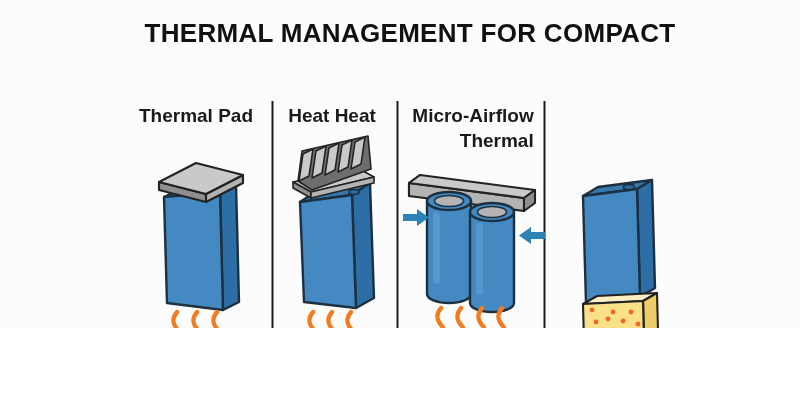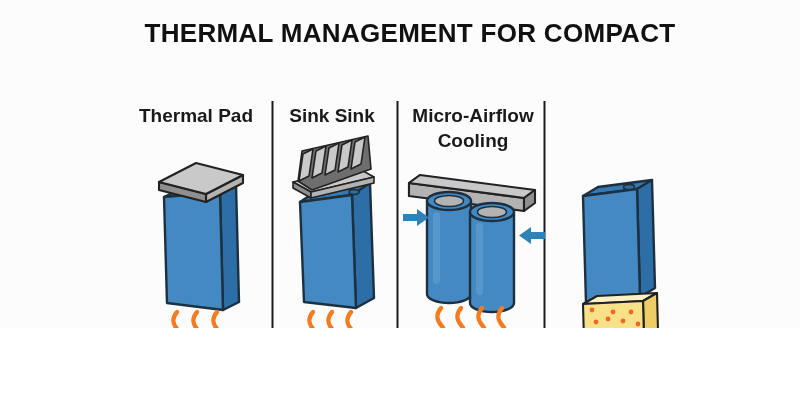--- a/index.html
+++ b/index.html
@@ -9,21 +9,21 @@
     font-family:"Liberation Sans",sans-serif;
     padding-left:20px;
   }
   .title{
     position:absolute;top:18px;left:0;right:0;text-align:center;
     font-size:26px;font-weight:bold;line-height:1.22;letter-spacing:.3px;
     color:var(--title-text,#111);
   }
   .panel-label{
     position:absolute;top:103px;transform:translateX(-50%);
-    font-size:19px;font-weight:bold;line-height:1.32;text-align:center;
+    font-size:19px;font-weight:bold;line-height:1.32;text-align:right;
     white-space:pre-line;color:var(--label-text,#1a1a1a);
   }
   #label-1{left:196px}#label-2{left:332px}#label-3{left:473px}#label-4{left:617px}
   svg.art{position:absolute;left:0;top:0}
   
   .f-bf{fill:var(--battery-front,#4489c2)}
   .f-bs{fill:var(--battery-side,#2d6ea6)}
   .f-bt{fill:var(--battery-top,#3579af)}
   .f-tm{fill:var(--terminal-blue,#2a6da3)}
   .f-ml{fill:var(--metal-light,#c9c9c9)}
@@ -48,23 +48,23 @@
 </head>
 <body>
 
 <div class="stage">
 
   <div class="title">
     <div>THERMAL MANAGEMENT FOR COMPACT</div>
   </div>
 
   <div class="panel-label" id="label-1">Thermal Pad</div>
-  <div class="panel-label" id="label-2">Sink Sink</div>
+  <div class="panel-label" id="label-2">Heat Heat</div>
   <div class="panel-label" id="label-3">Micro-Airflow
-Cooling</div>
+Thermal</div>
 
   <svg class="art" width="800" height="400" viewBox="0 0 800 400">
 
     <line class="divider" x1="272.5" y1="101" x2="272.5" y2="391"></line>
     <line class="divider" x1="397.5" y1="101" x2="397.5" y2="391"></line>
     <line class="divider" x1="544.5" y1="101" x2="544.5" y2="391"></line>
 
     <g>
       <g>
         <path class="f-bt o-b" d="M164,197 L220,192 L236,184 L180,189 Z"></path>

